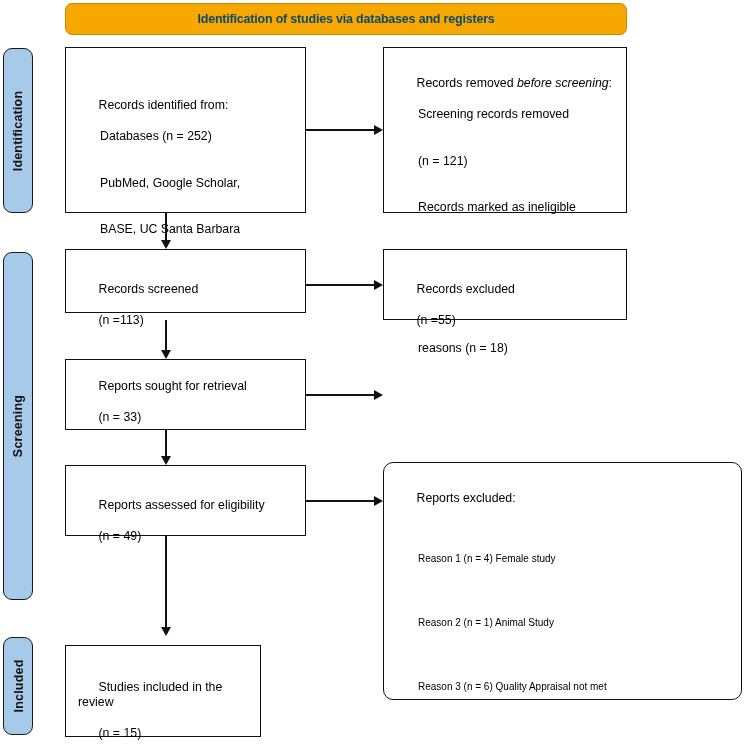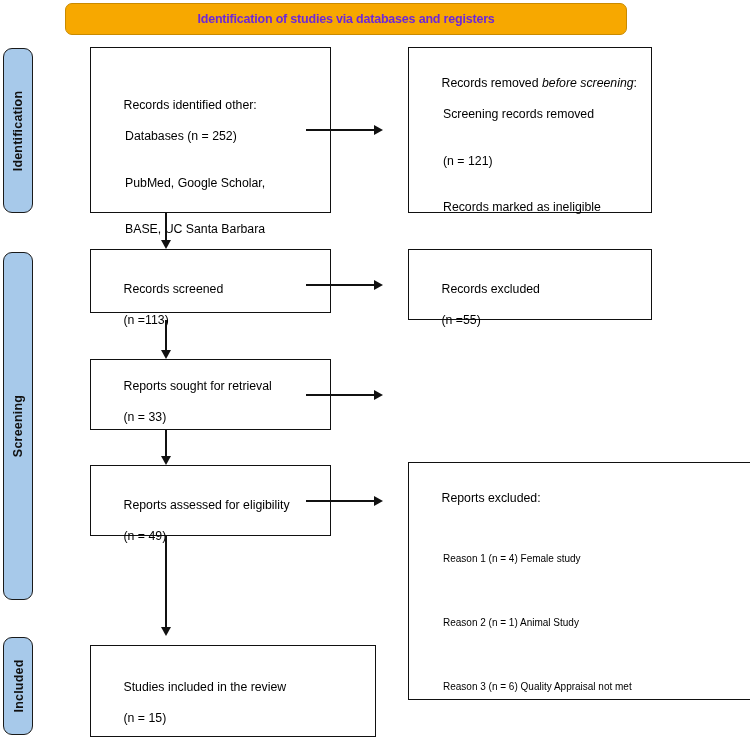--- a/index.html
+++ b/index.html
@@ -28,21 +28,21 @@
     border: 1.5px solid #C98A00;
     border-radius: 7px;
     display: flex;
     align-items: center;
     justify-content: center;
     box-sizing: border-box;
   }
   .banner-text {
     font-size: 12.5px;
     font-weight: bold;
-    color: #6d28d9;
+    color: #0c4a6e;
     letter-spacing: -0.2px;
     text-align: center;
     line-height: 1;
   }
 
   
   .pill {
     position: absolute;
     left: 3px;
     width: 30px;
@@ -66,21 +66,20 @@
   #pill-screening     { top: 252px; height: 348px; }
   #pill-included      { top: 637px; height: 98px;  }
 
   
   .box {
     position: absolute;
     background: #ffffff;
     border: 1.8px solid #111111;
     box-sizing: border-box;
     padding: 0;
-    margin-left: 25px;
   }
   .box-body {
     font-size: 12.3px;
     line-height: 1.27;
     color: #000000;
     white-space: pre-wrap;
   }
   .box-inner {
     position: absolute;
     left: 12px;
@@ -88,22 +87,22 @@
   }
 
   
   #box-identified      { left: 65px;  top: 47px;  width: 241px; height: 166px; }
   #box-removed         { left: 383px; top: 47px;  width: 244px; height: 166px; }
   #box-screened        { left: 65px;  top: 249px; width: 241px; height: 64px;  }
   #box-excluded        { left: 383px; top: 249px; width: 244px; height: 71px;  }
   #box-sought          { left: 65px;  top: 359px; width: 241px; height: 71px;  }
   #box-notretrieved    { left: 383px; top: 359px; width: 244px; height: 71px;  }
   #box-assessed        { left: 65px;  top: 465px; width: 241px; height: 71px;  }
-  #box-reportsexcluded { left: 383px; top: 462px; width: 359px; height: 238px; }
-  #box-included        { left: 65px;  top: 645px; width: 286px; height: 92px;  }
+  #box-reportsexcluded { left: 383px; top: 462px; width: 359px; height: 238px; border-radius: 10px; }
+  #box-included        { left: 65px;  top: 645px; width: 196px; height: 92px;  }
 
   
   #txt-identified      { top: 34px; }
   #txt-removed         { top: 12px; }
   #txt-screened        { top: 16px; }
   #txt-excluded        { top: 16px; }
   #txt-sought          { top: 3px; }
   #txt-notretrieved    { top: 16px; }
   #txt-assessed        { top: 16px; }
   #txt-reportsexcluded { top: 12px; }
@@ -154,36 +153,37 @@
   </div>
   <div class="pill" id="pill-screening">
     <span class="pill-text">Screening</span>
   </div>
   <div class="pill" id="pill-included">
     <span class="pill-text">Included</span>
   </div>
 
   <div class="box" id="box-identified">
     <div class="box-inner box-body" id="txt-identified">
-      <span>Records identified other:</span>
+      <span>Records identified from:</span>
       <span class="indent">Databases (n = 252)</span>
       <span class="indent">PubMed, Google Scholar,</span>
       <span class="indent">BASE, UC Santa Barbara</span>
       <span class="indent">Lib, PMC</span>
     </div>
   </div>
 
   <div class="box" id="box-removed">
     <div class="box-inner box-body" id="txt-removed">
       <span><span>Records removed </span><span class="ital">before screening</span><span>:</span></span>
       <span class="indent">Screening records removed</span>
       <span class="indent">(n = 121)</span>
       <span class="indent">Records marked as ineligible</span>
       <span class="indent">by automation tools (n = 0)</span>
       <span class="indent">Records removed for other</span>
+      <span class="indent">reasons (n = 18)</span>
     </div>
   </div>
 
   <div class="conn line-h" style="left:306px; top:129px; width:68px;"></div>
   <div class="conn arrow-r" style="left:374px; top:124.5px;"></div>
 
   <div class="conn line-v" style="left:165px; top:213px; width:1.6px; height:27px;"></div>
   <div class="conn arrow-d" style="left:160.5px; top:240px;"></div>
 
   <div class="box" id="box-screened">

